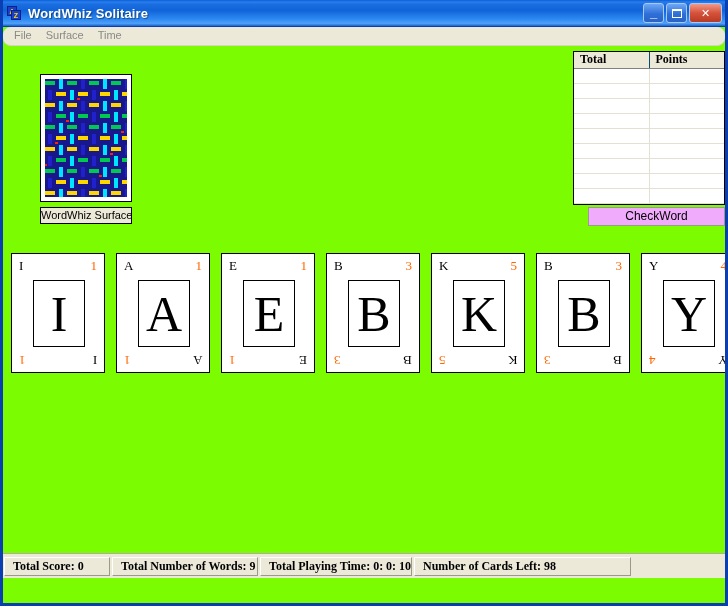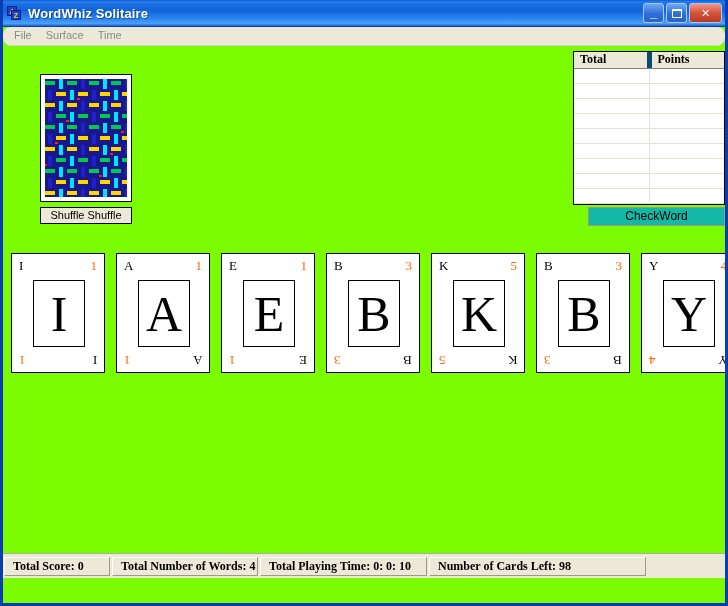--- a/index.html
+++ b/index.html
@@ -204,21 +204,21 @@
     font-size: 12px;
     font-weight: bold;
     color: #000000;
     font-family: "Liberation Serif", serif;
     padding-left: 6px;
     line-height: 15px;
     box-sizing: border-box;
     white-space: nowrap;
   }
   #wordlist-header .hcell + .hcell {
-    border-left: 5px solid #0c4a6e;
+    border-left: 1px solid #0c4a6e;
   }
   .wl-row {
     display: flex;
     height: 15px;
     border-bottom: 1px solid #e4e1d4;
     box-sizing: border-box;
   }
   .wl-row .cell {
     flex: 1;
     font-size: 11px;
@@ -227,21 +227,21 @@
     line-height: 13px;
     color: #000;
     white-space: nowrap;
     overflow: hidden;
   }
   .wl-row .cell + .cell { border-left: 1px solid #e4e1d4; }
 
   #checkword-button {
     margin-top: 2px;
     height: 19px;
-    background: #14b8a6;
+    background: #f0abfc;
     border: 1px solid #9a9a8a;
     box-sizing: border-box;
     font-size: 12px;
     color: #000;
     text-align: center;
     line-height: 17px;
     white-space: nowrap;
     margin-left: 15px;
   }
 
@@ -317,21 +317,21 @@
     font-weight: bold;
     color: #000000;
     display: flex;
     align-items: center;
     padding: 0 8px;
     white-space: nowrap;
     overflow: hidden;
   }
   .status-panel.p1 { width: 106px; }
   .status-panel.p2 { width: 146px; }
-  .status-panel.p3 { width: 167px; }
+  .status-panel.p3 { width: 152px; }
   .status-panel.p4 { width: 217px; }
   .status-panel.p5 { flex: 1; }
 </style>
 </head>
 <body>
 
 <div id="window">
 
   <div id="titlebar">
     <div id="app-icon">
@@ -453,21 +453,21 @@
             <i style="left: 0px; top: 112px; width: 10px; height: 4px; background: rgb(255, 215, 0);"></i>
             <i style="left: 14px; top: 110px; width: 4px; height: 10px; background: rgb(0, 229, 255);"></i>
             <i style="left: 22px; top: 112px; width: 10px; height: 4px; background: rgb(255, 215, 0);"></i>
             <i style="left: 36px; top: 110px; width: 4px; height: 10px; background: rgb(32, 32, 204);"></i>
             <i style="left: 44px; top: 112px; width: 10px; height: 4px; background: rgb(255, 215, 0);"></i>
             <i style="left: 58px; top: 110px; width: 4px; height: 10px; background: rgb(0, 229, 255);"></i>
             <i style="left: 66px; top: 112px; width: 10px; height: 4px; background: rgb(255, 215, 0);"></i>
             <i style="left: 80px; top: 110px; width: 4px; height: 10px; background: rgb(32, 32, 204);"></i>
           </div>
       </div>
-      <div id="shuffle-button">Shuffle Shuffle</div>
+      <div id="shuffle-button">WordWhiz Surface</div>
     </div>
 
     <div id="wordlist-panel">
       <div id="wordlist-grid">
         <div id="wordlist-header">
           <div class="hcell">Total</div>
           <div class="hcell">Points</div>
         </div>
         <div id="wordlist-rows">
             <div class="wl-row">
@@ -572,19 +572,19 @@
           <div class="corner bl pts">4</div>
           <div class="corner br">Y</div>
           <div class="centerbox">
             <span>Y</span>
           </div>
         </div>
       </div>
 
     <div id="statusbar">
       <div class="status-panel p1">Total Score:  0</div>
-      <div class="status-panel p2">Total Number of Words:  4</div>
+      <div class="status-panel p2">Total Number of Words:  9</div>
       <div class="status-panel p3">Total Playing Time:  0: 0: 10</div>
       <div class="status-panel p4">Number of Cards Left:  98</div>
     </div>
 
   </div>
 </div>
 
 </body></html>

